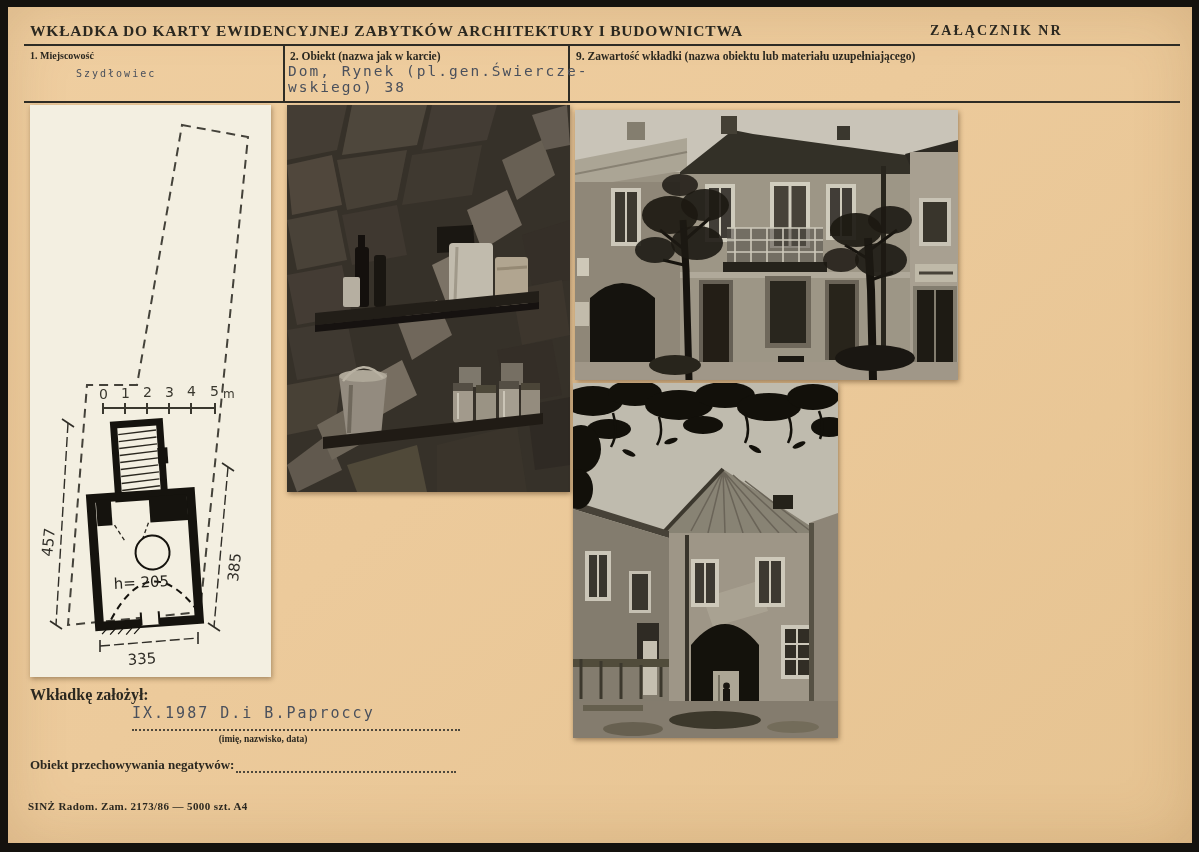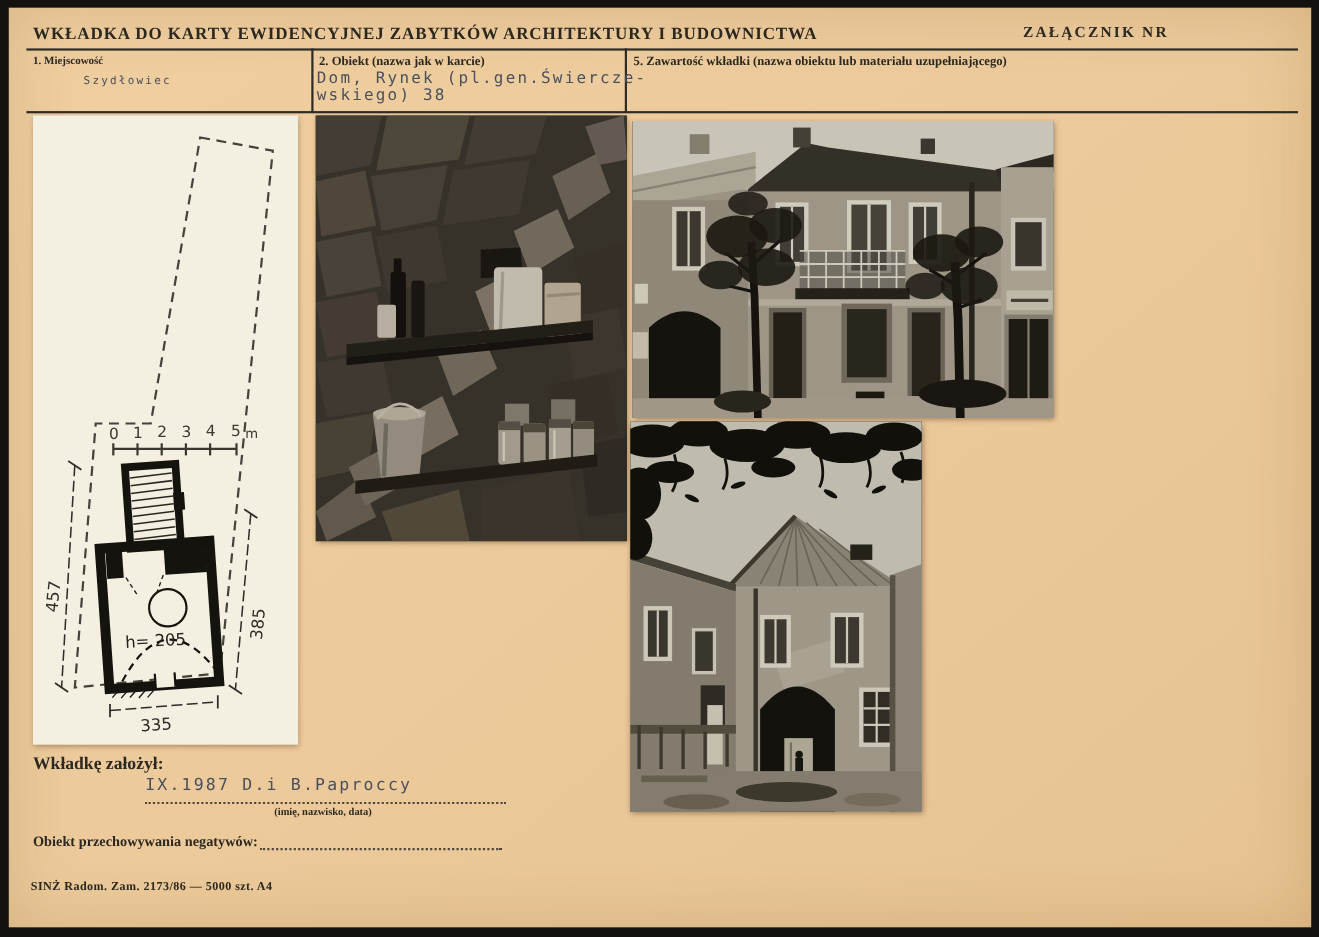--- a/index.html
+++ b/index.html
@@ -38,21 +38,21 @@
     <div class="abs typed" style="left:68px;top:61px;font-size:10px;">Szydłowiec</div>
   </div>
 
   <div class="abs">
     <div class="abs formtext" style="left:282px;top:43px;font-size:11.5px;white-space:nowrap;">2. Obiekt (nazwa jak w karcie)</div>
     <div class="abs typed" style="left:280px;top:56px;font-size:14.5px;white-space:nowrap;">Dom, Rynek (pl.gen.Świercze-</div>
     <div class="abs typed" style="left:280px;top:72px;font-size:14.5px;white-space:nowrap;">wskiego) 38</div>
   </div>
 
   <div class="abs">
-    <div class="abs formtext" style="left:568px;top:43px;font-size:11.5px;white-space:nowrap;">5. Zawartość wkładki (nazwa obiektu lub materiału uzupełniającego)</div>
+    <div class="abs formtext" style="left:568px;top:43px;font-size:11.5px;white-space:nowrap;">9. Zawartość wkładki (nazwa obiektu lub materiału uzupełniającego)</div>
   </div>
 
   <div id="plan-sheet" class="abs" style="left:22px;top:98px;width:241px;height:572px;">
     <svg width="241" height="572" viewBox="0 0 241 572">
 
       <polygon points="152,20 218,32 170,507 38,520 57,280 107,280" fill="none" stroke="#44423a" stroke-width="2" stroke-dasharray="9 6"></polygon>
 
       <g stroke="#3a382f" fill="#3a382f">
         <line x1="73" y1="303" x2="185" y2="303" stroke-width="2"></line>
         <line x1="73" y1="298" x2="73" y2="309" stroke-width="2"></line>
@@ -340,21 +340,21 @@
         <ellipse cx="226" cy="62" rx="7" ry="2.5" transform="rotate(-24 226 62)"></ellipse>
       </g>
       <rect width="265" height="355" fill="#141109" opacity="0.05"></rect>
     </svg>
   </div>
 
   <div class="abs">
     <div class="abs formtext" style="left:22px;top:679px;font-size:16px;white-space:nowrap;">Wkładkę założył:</div>
     <div class="abs typed" style="left:124px;top:697px;font-size:15px;white-space:nowrap;">IX.1987 D.i B.Paproccy</div>
     <div class="abs dotline" style="left:124px;top:722px;width:328px;"></div>
-    <div class="abs formtext" style="left:180px;top:727px;width:150px;font-size:9.5px;text-align:right;white-space:nowrap;">(imię, nazwisko, data)</div>
+    <div class="abs formtext" style="left:180px;top:727px;width:150px;font-size:9.5px;text-align:center;white-space:nowrap;">(imię, nazwisko, data)</div>
   </div>
 
   <div class="abs">
     <div class="abs formtext" style="left:22px;top:750px;font-size:13px;white-space:nowrap;">Obiekt przechowywania negatywów:</div>
     <div class="abs dotline" style="left:228px;top:764px;width:220px;"></div>
   </div>
 
   <div class="abs formtext" style="left:20px;top:793px;font-size:11px;letter-spacing:.4px;white-space:nowrap;">SINŻ Radom. Zam. 2173/86 — 5000 szt. A4</div>
 
  </div>

